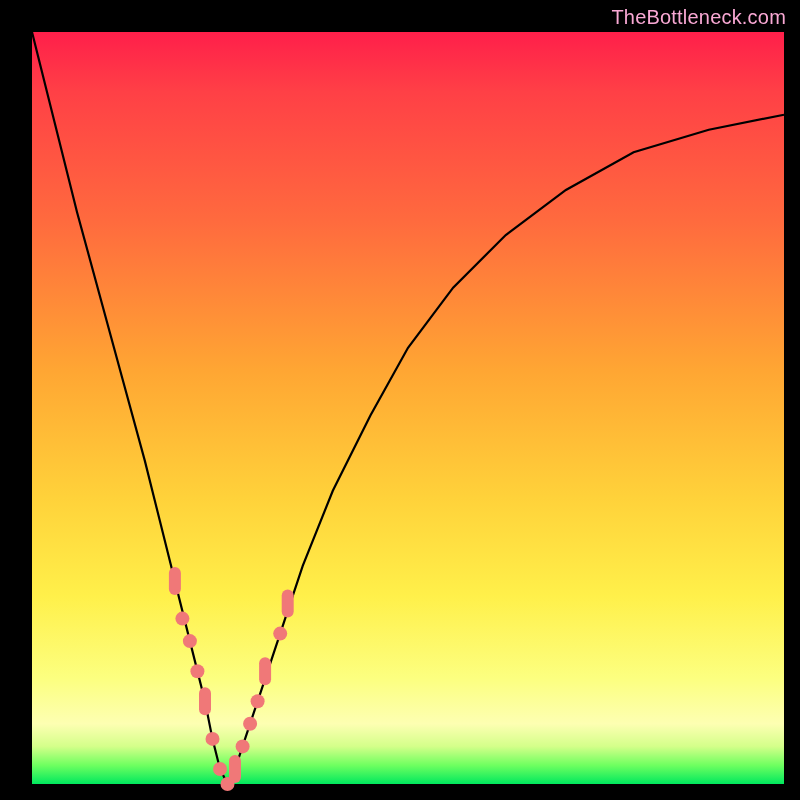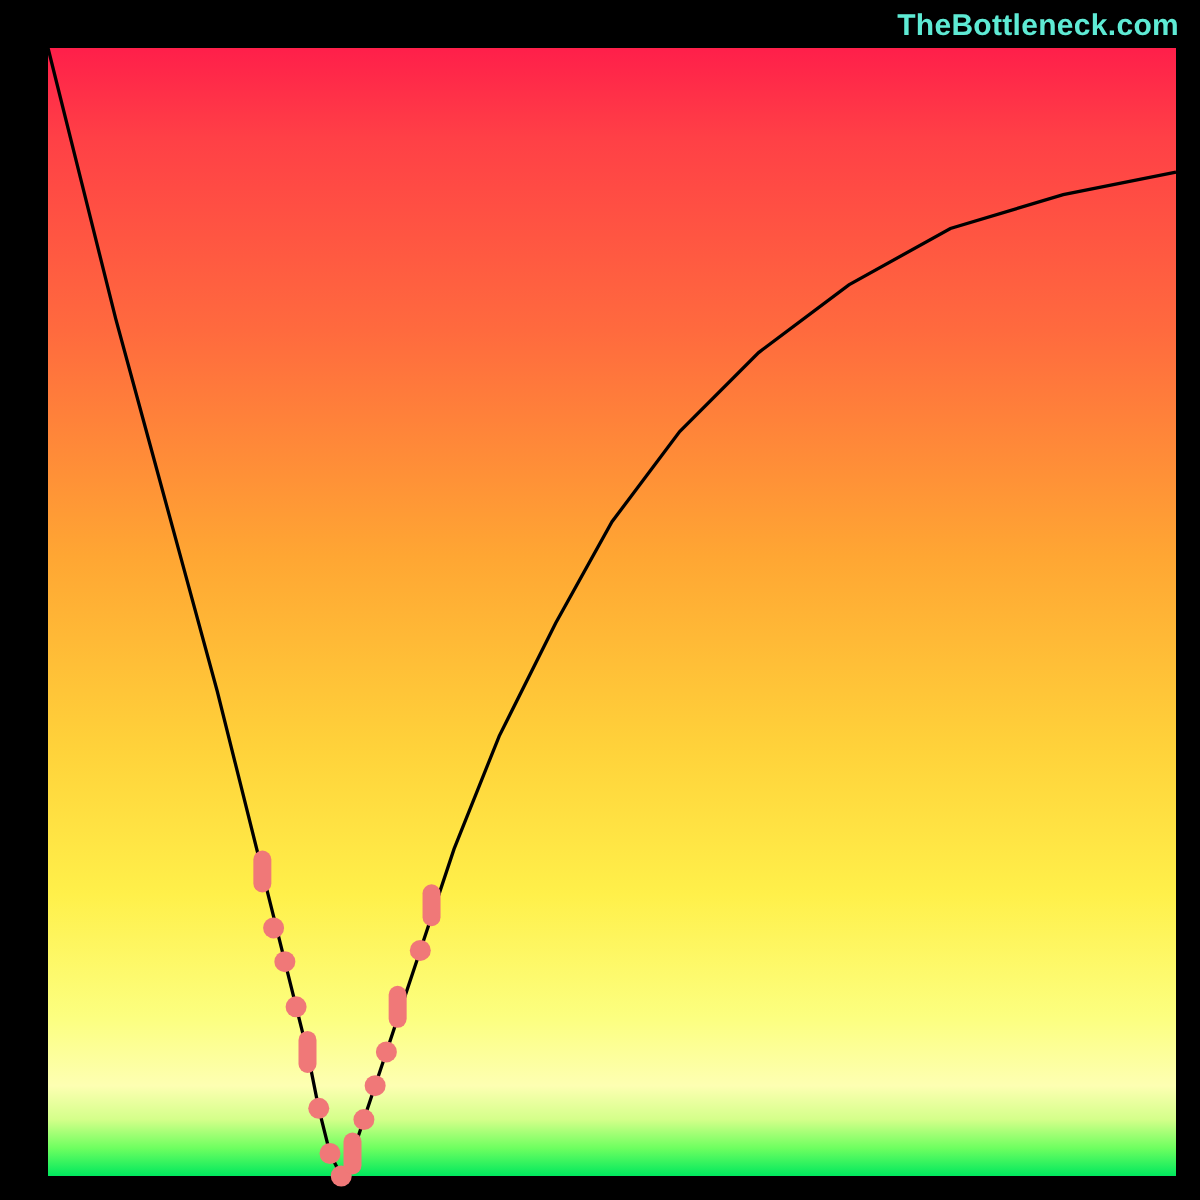--- a/index.html
+++ b/index.html
@@ -38,24 +38,24 @@
       #fdffb2 92%,
       #d4ff8a 95%,
       #6fff60 97.5%,
       #00e85e 100%
     );
   }
   .watermark {
     position: absolute;
     top: 6px;
     right: 14px;
-    color: #5eead4;
+    color: #f9a8d4;
     font-size: 20px;
     letter-spacing: 0.2px;
-    font-weight: 700;
+    font-weight: 400;
     user-select: none;
   }
   svg.curve {
     position: absolute;
     left: 0;
     top: 0;
     width: 752px;
     height: 752px;
     overflow: visible;
   }

